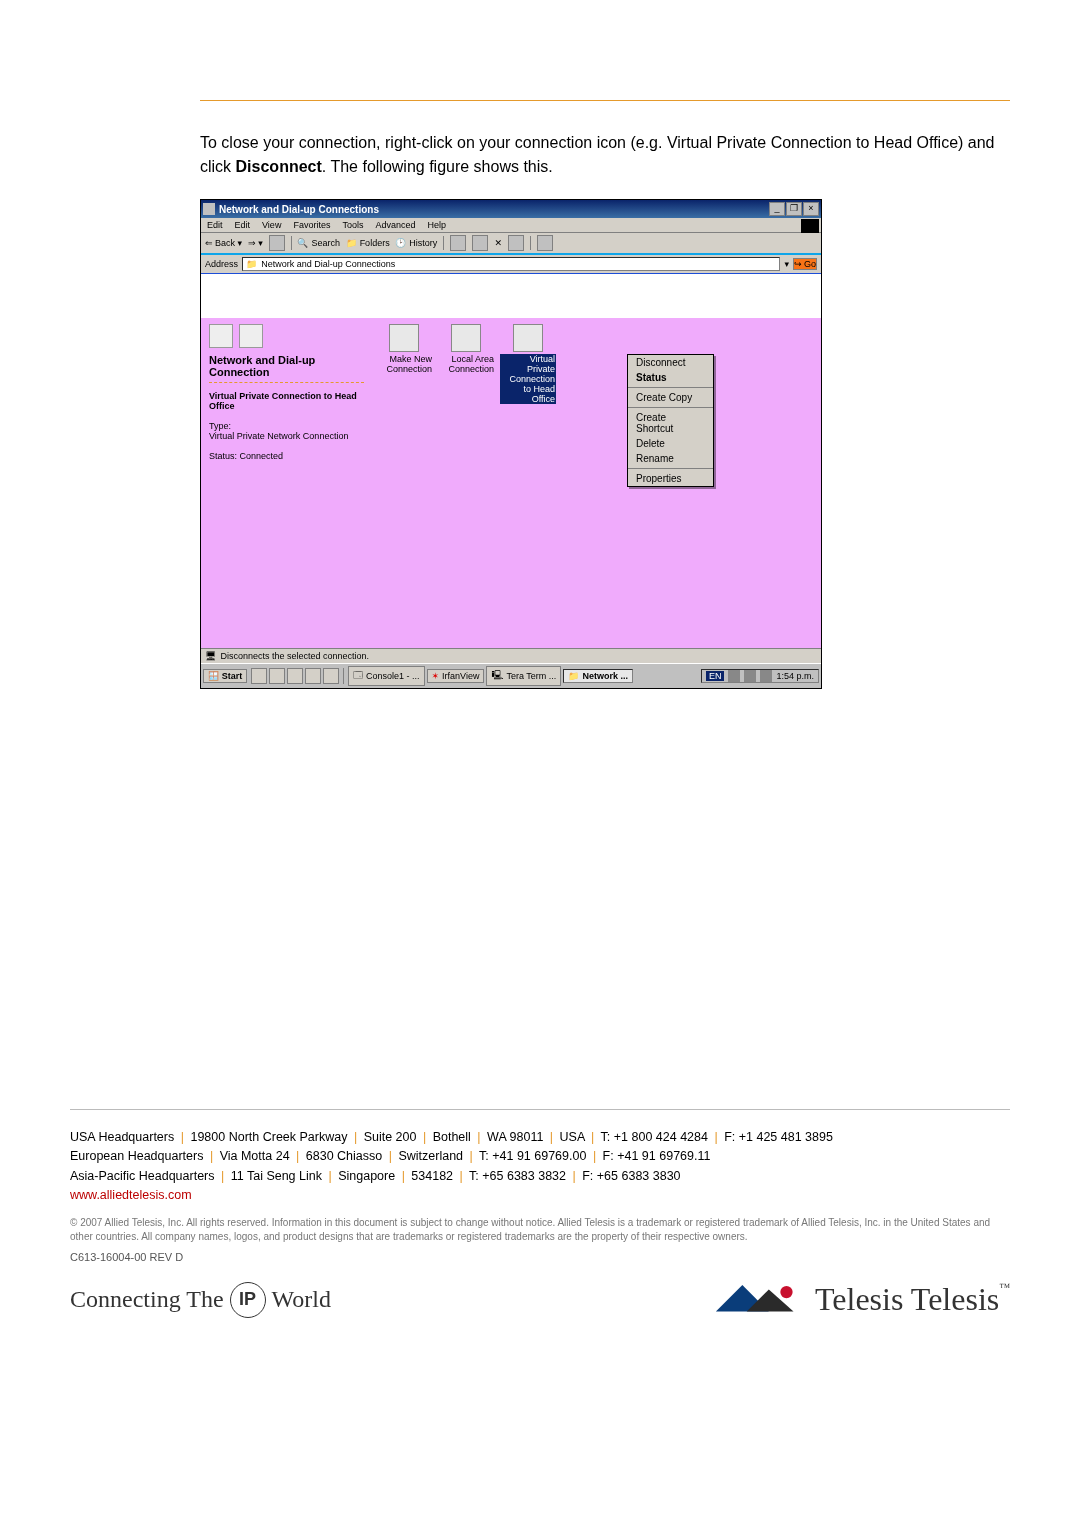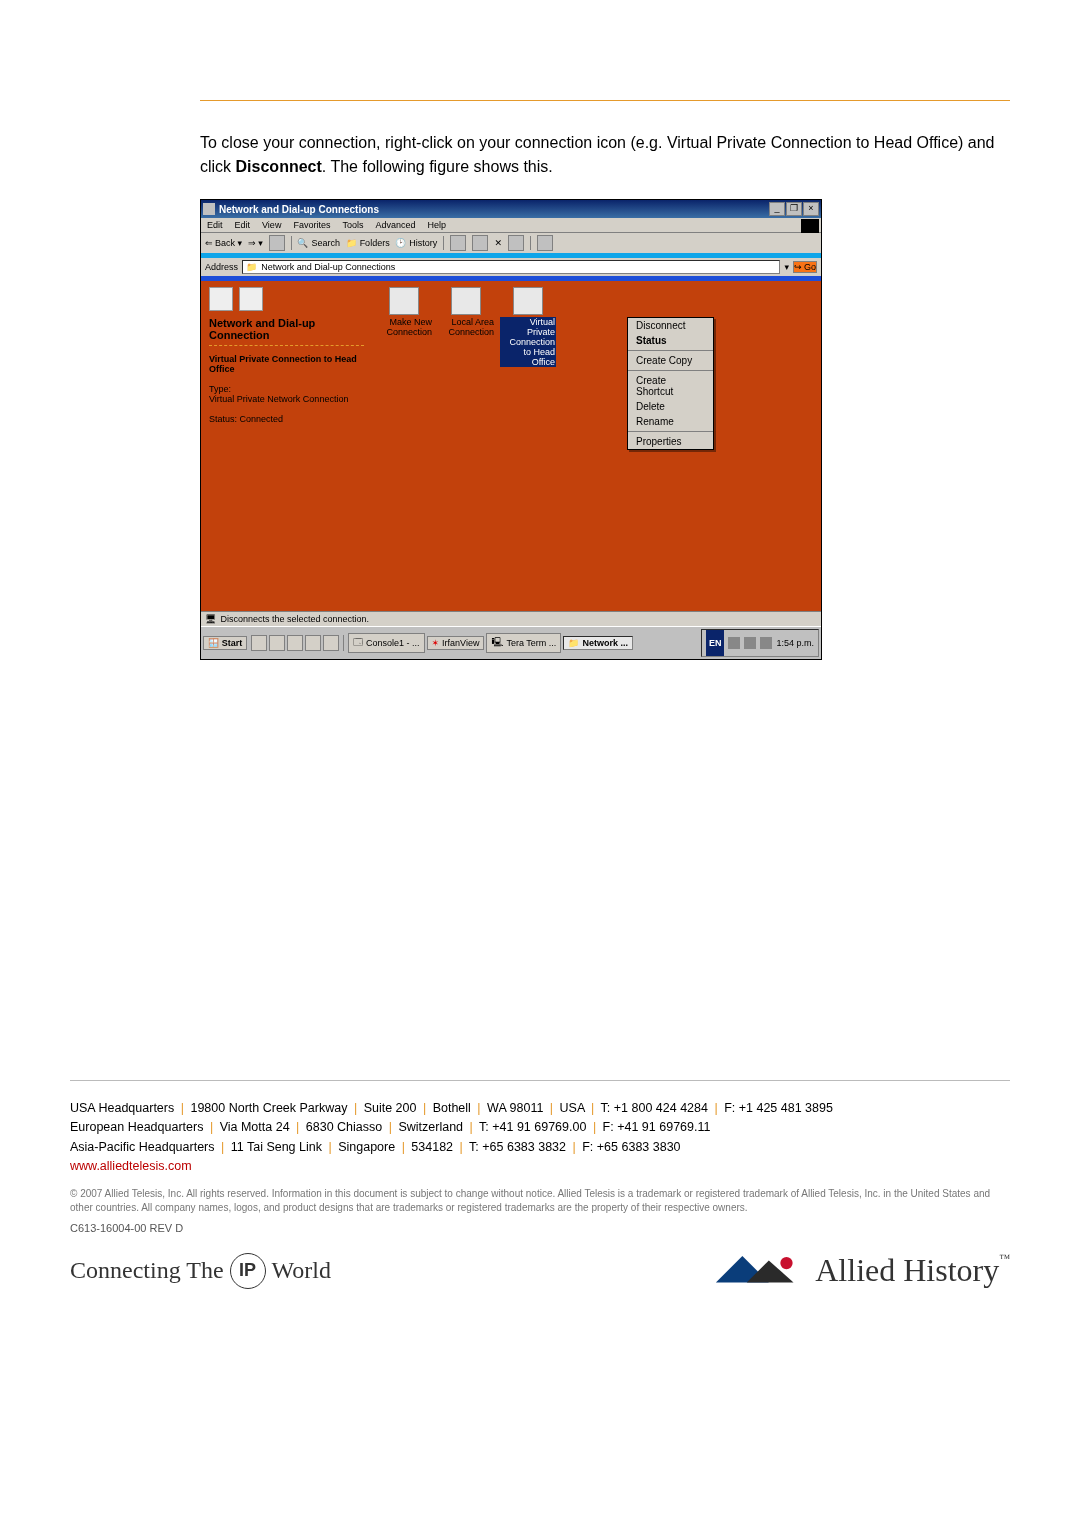--- a/index.html
+++ b/index.html
@@ -73,44 +73,45 @@
   .ss-menubar .win-flag {
     position: absolute; right: 2px; top: 1px; width: 18px; height: 14px;
     background: #000;
   }
   .ss-toolbar {
     background: #d4d0c8;
     display: flex;
     align-items: center;
     gap: 6px;
     padding: 2px 4px;
-    border-bottom: 5px solid #0ea5e9;
+    border-bottom: 2px solid #0ea5e9;
     font-size: 9px;
   }
   .ss-toolbar .tb-sep { width:1px; height:14px; background:#808080; }
   .ss-toolbar .tb-ico { width:14px; height:14px; background:#c0c0c0; border:1px solid #808080; }
   .ss-addressbar {
     background: #d4d0c8;
     display: flex;
     align-items: center;
     gap: 4px;
     padding: 2px 4px;
-    border-bottom: 5px solid #1d4ed8;
+    border-bottom: 1px solid #1d4ed8;
   }
   .ss-addressbar .addr-input {
     flex: 1; background: #fff; border: 1px inset #808080; padding: 1px 3px;
     display: flex; align-items: center; gap: 4px;
   }
   .ss-addressbar .go-btn {
     padding: 0 0; border: 1px solid #808080; background:#f97316;
   }
   .ss-content {
     display: flex;
     min-height: 330px;
-    background: #c2410c;
+    background: #f0abfc;
+    margin-top: 44px;
   }
   .ss-sidebar {
     width: 155px;
     padding: 6px 8px;
     border-right: none;
     font-size: 9px;
   }
   .ss-sidebar .sb-icon-row { display:flex; gap:6px; margin-bottom:6px;}
   .ss-sidebar .sb-icon { width:22px; height:22px; background:#eee; border:1px solid #999;}
   .ss-sidebar .sb-title { font-weight:bold; font-size:11px; margin-bottom:4px; }
@@ -171,21 +172,21 @@
   .ss-taskbar .ql { display:flex; gap:2px; margin-left:2px; }
   .ss-taskbar .ql .q { width:14px; height:14px; background:#d4d0c8; border:1px solid #808080;}
   .ss-taskbar .task-sep { width:1px; height:16px; background:#808080; margin:0 2px;}
   .ss-taskbar .task-btn {
     background: #d4d0c8; border:1px solid #808080; padding:1px 4px;
     display:flex; align-items:center; gap:3px;
   }
   .ss-taskbar .task-btn.active { border:1px inset #808080; background:#e8e8e8;}
   .ss-taskbar .tray { margin-left:auto; display:flex; align-items:center; gap:4px; padding:0 4px; border:1px inset #808080;}
   .ss-taskbar .tray .ti { width:12px; height:12px; background:#888;}
-  .ss-taskbar .lang { background:#0a246a; color:#fff; padding:8px 3px; font-weight:bold; }
+  .ss-taskbar .lang { background:#0a246a; color:#fff; padding:0 3px; font-weight:normal; }
 
   
   .footer-area {
     padding: 0 70px 30px 70px;
     width: 1080px;
     box-sizing: border-box;
   }
   .footer-rule {
     border: none;
     border-top: 1px solid #bbb;
@@ -392,16 +393,16 @@
       <span>World</span>
     </div>
     <div class="at-logo">
       <div class="at-mark">
         <svg viewBox="0 0 100 34">
           <polygon points="0,30 30,0 60,30" fill="#0a3d7a"></polygon>
           <polygon points="35,30 60,5 88,30" fill="#2a2a2a"></polygon>
           <circle cx="80" cy="8" r="7" fill="#c8102e"></circle>
         </svg>
       </div>
-      <span><span>Allied History</span><span class="tm">™</span></span>
+      <span><span>Telesis Telesis</span><span class="tm">™</span></span>
     </div>
   </div>
 </div>
 
 </body></html>

